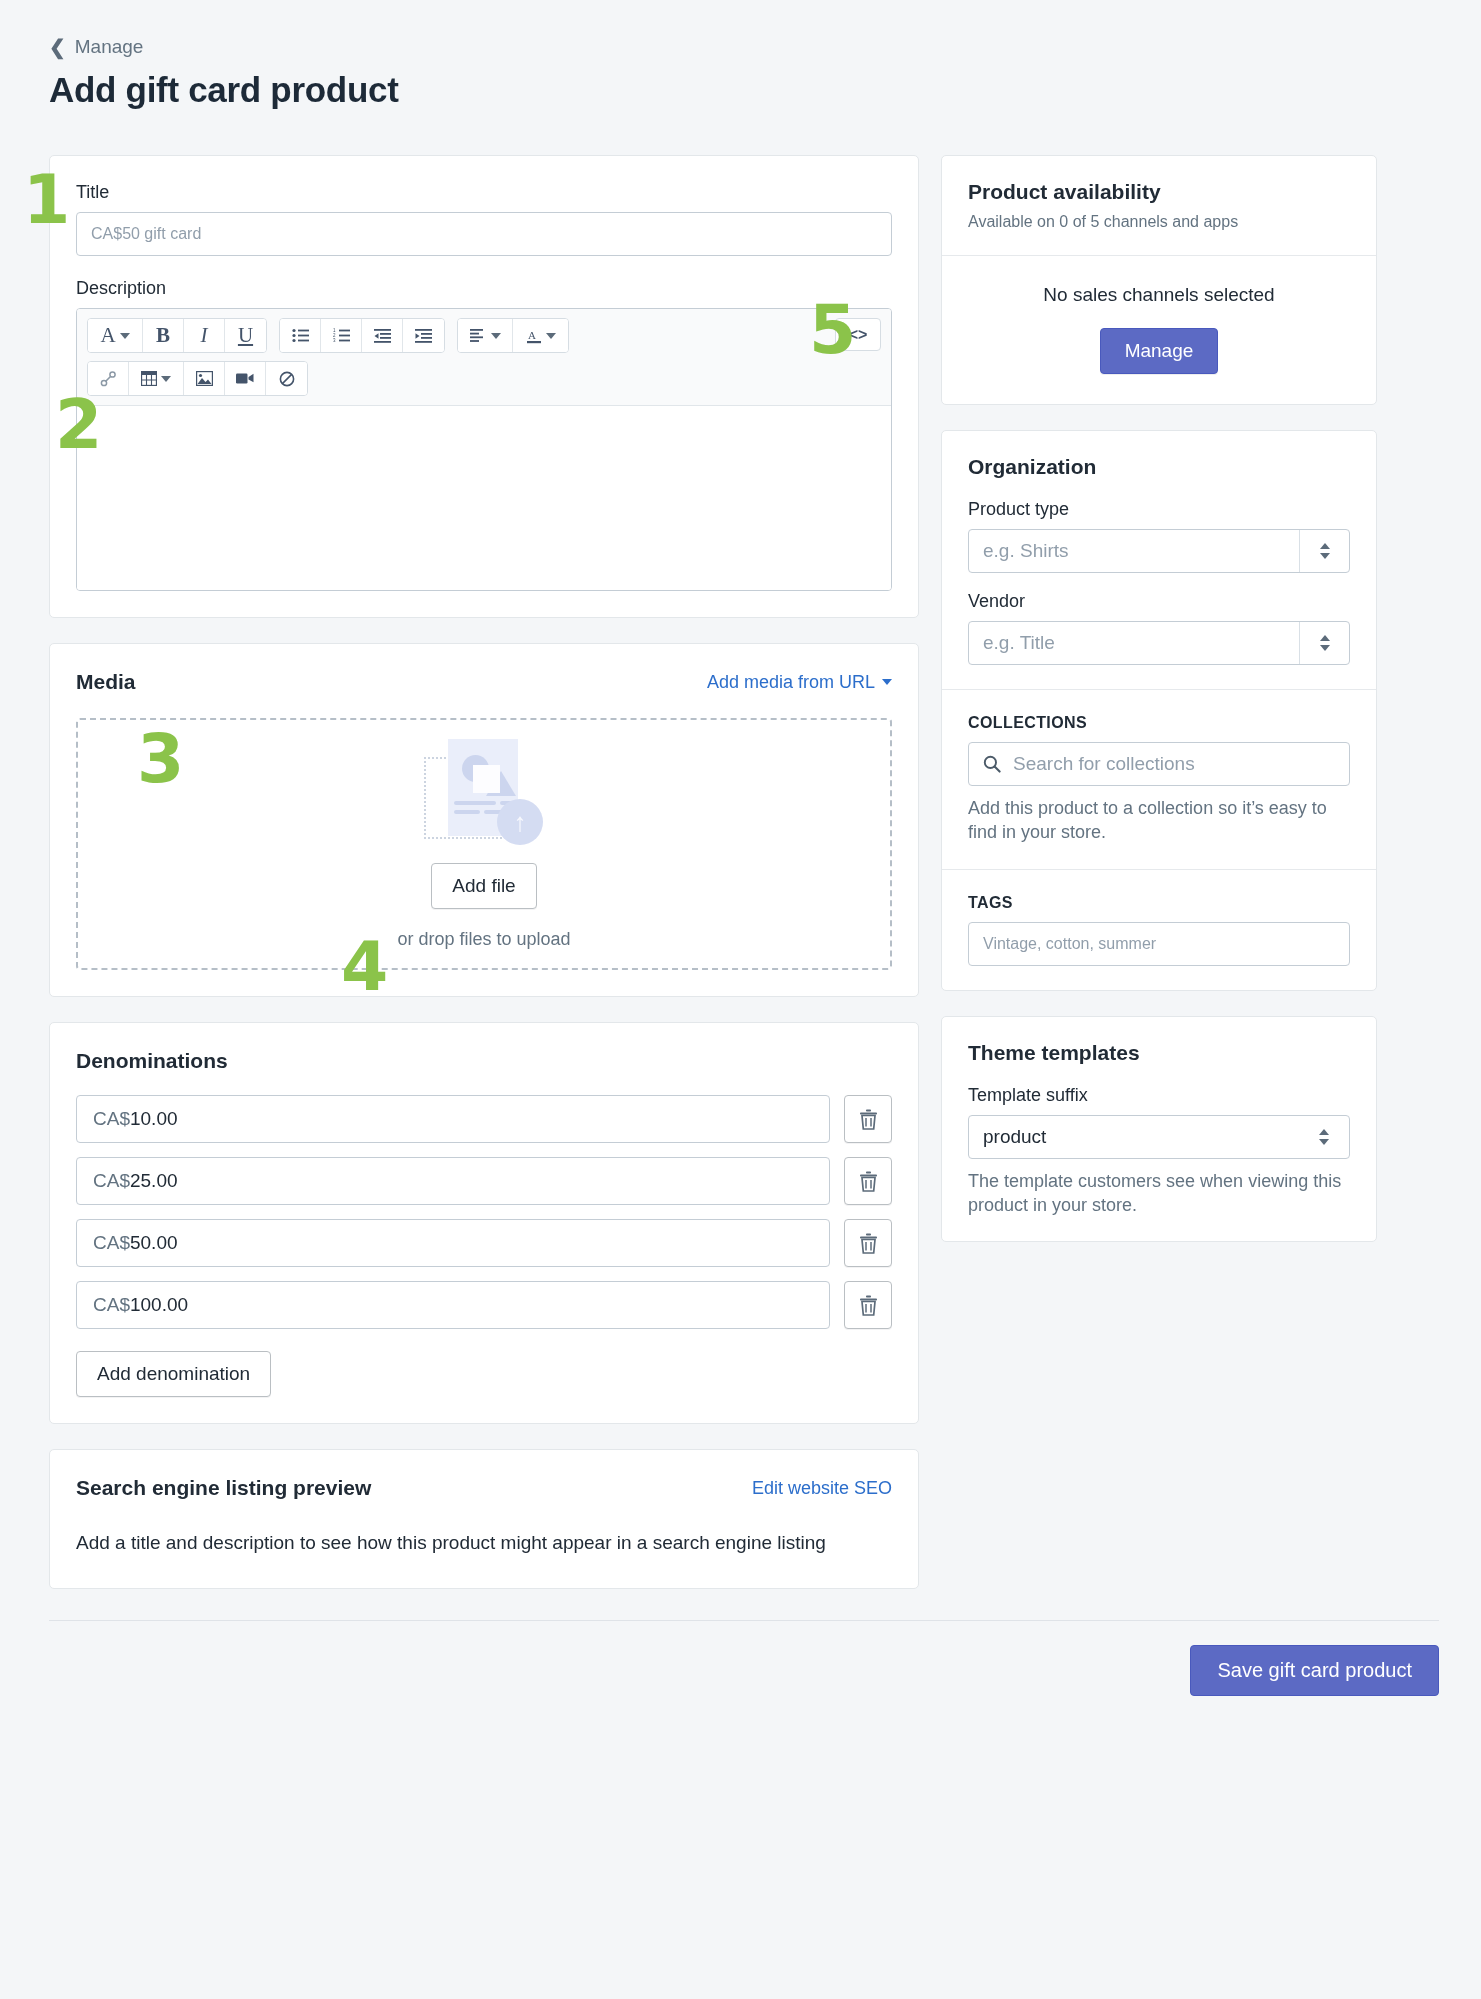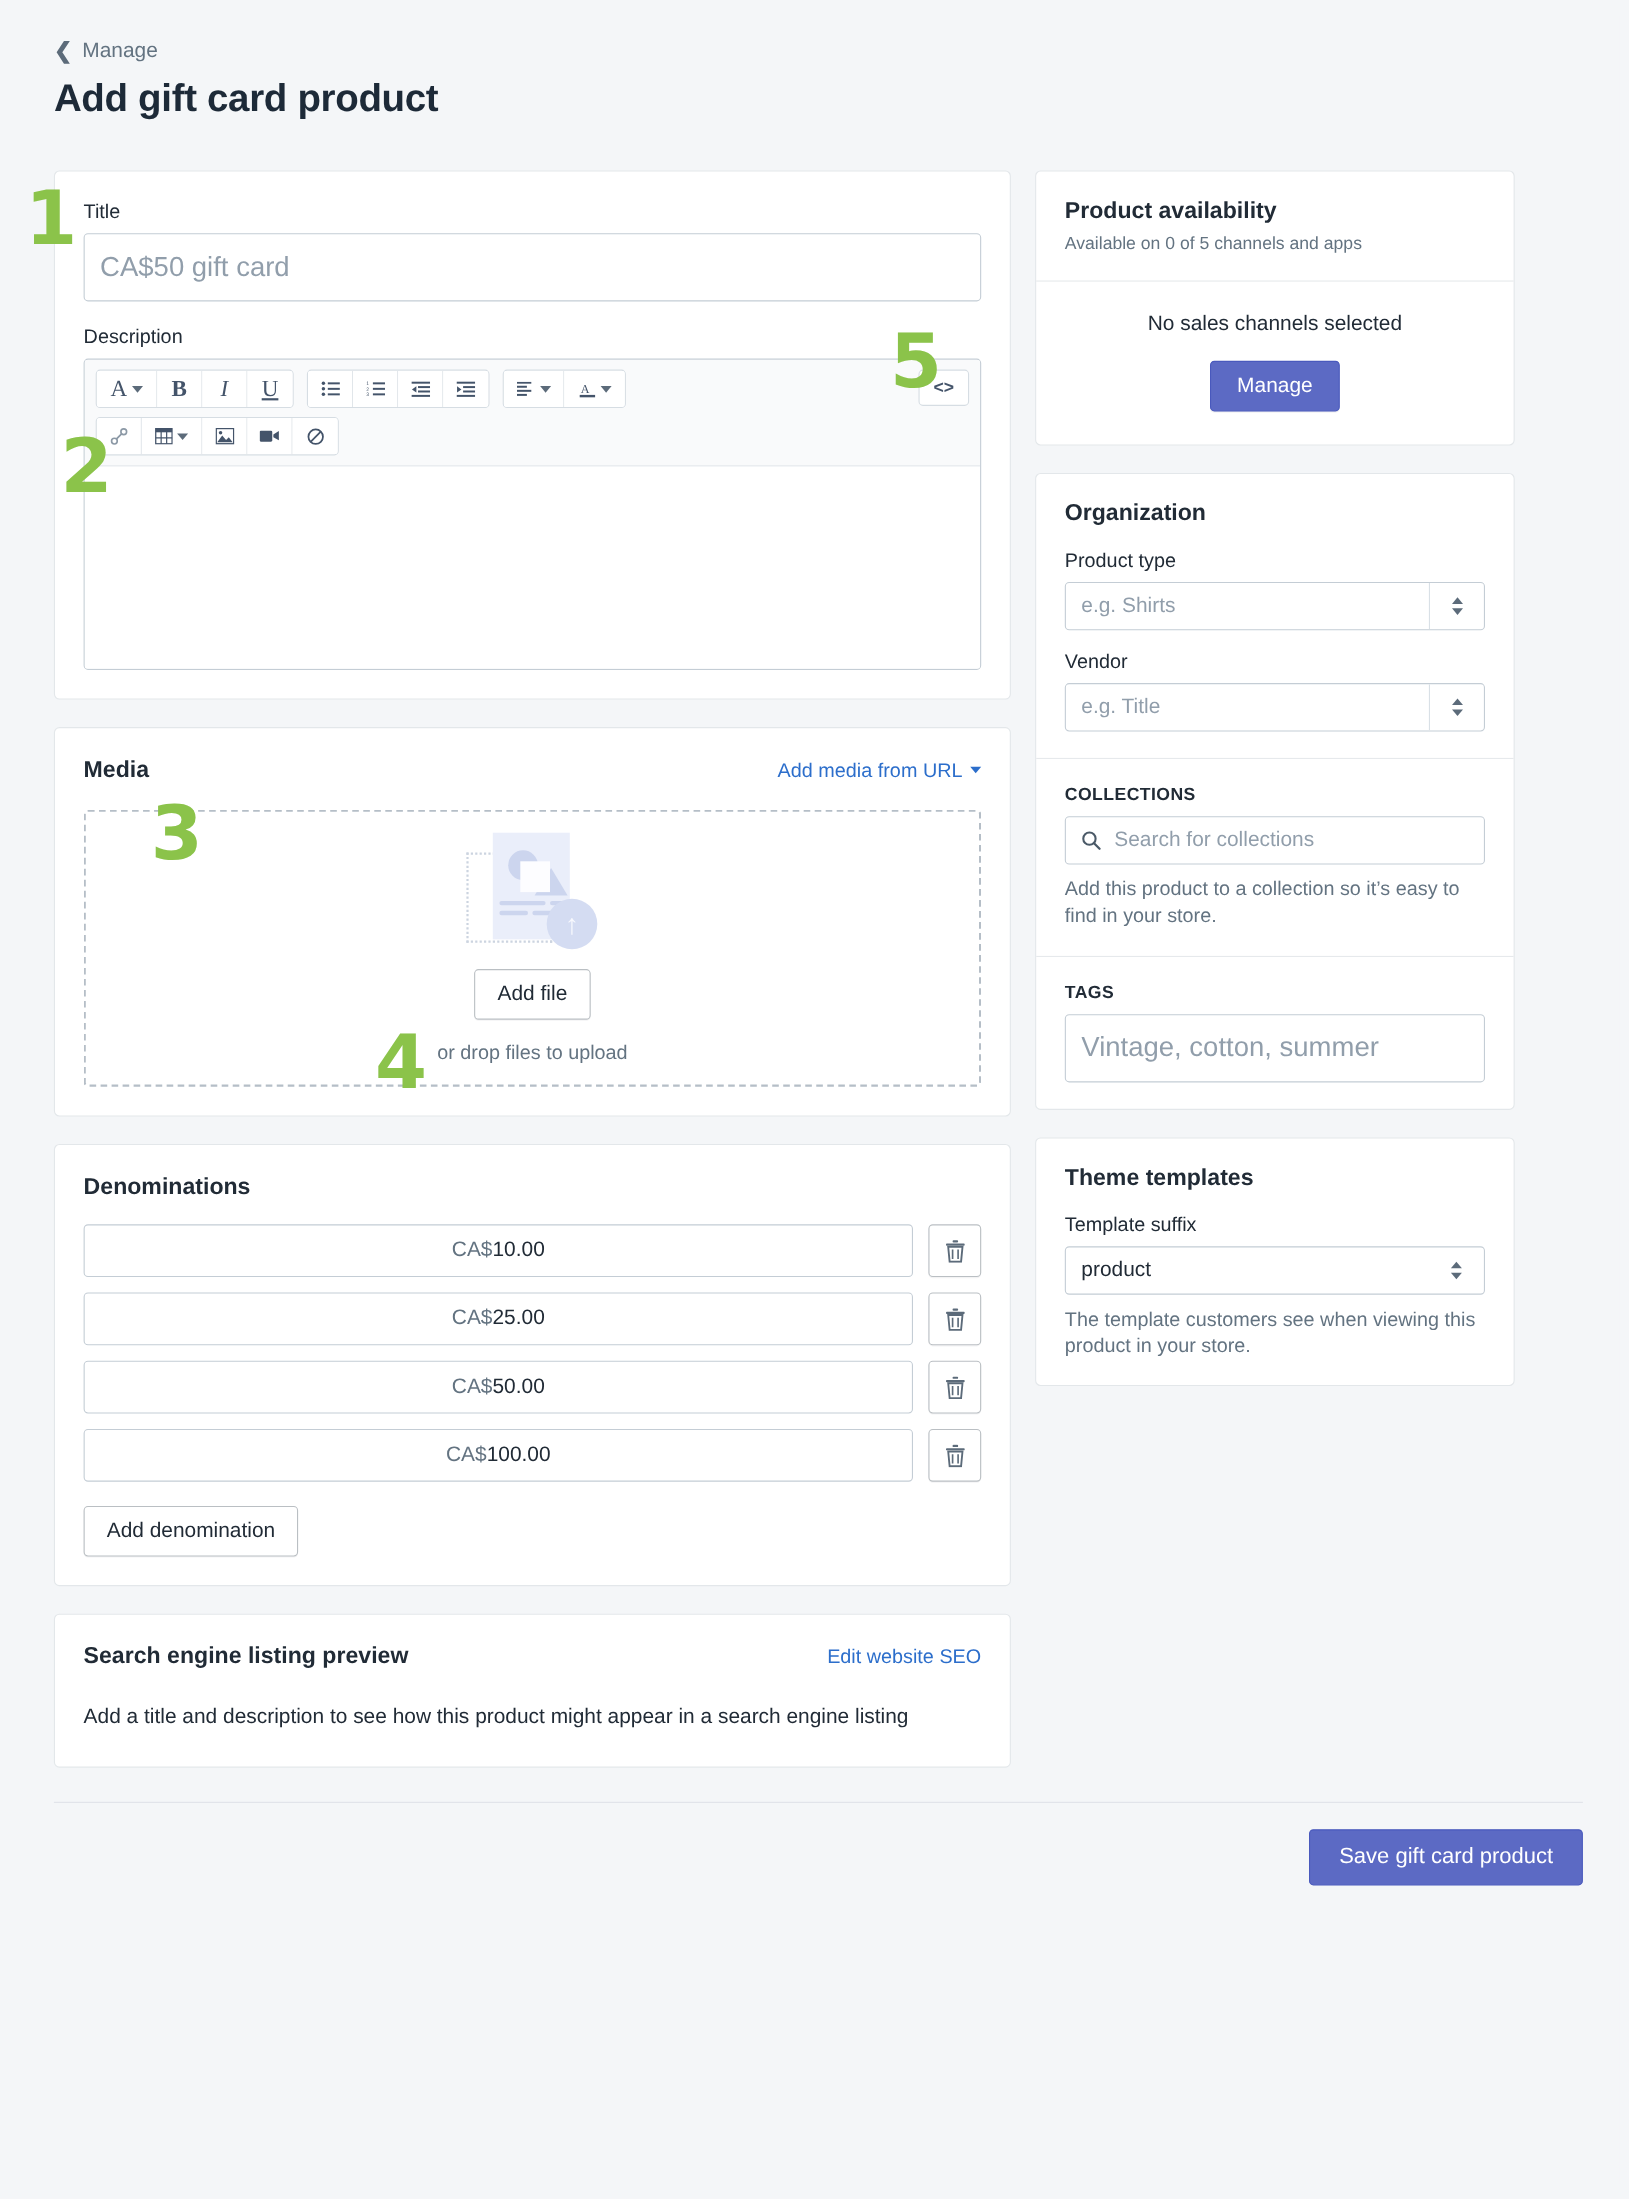--- a/index.html
+++ b/index.html
@@ -69,25 +69,25 @@
   .card-sec { padding: 24px 26px; }
   .divider { border-top: 1px solid #e6e9ec; }
 
   .field-label {
     font-size: 18px;
     color: #212b36;
     margin-bottom: 9px;
   }
   .txt-input {
     width: 100%;
-    height: 62px;
+    height: 44px;
     border: 1px solid #c4cdd5;
     border-radius: 4px;
     background: #fff;
-    font-size: 25px;
+    font-size: 16px;
     color: #212b36;
     padding: 0 14px;
     font-family: "Liberation Sans", sans-serif;
   }
   .txt-input::placeholder { color: #919eab; }
 
   
   .editor {
     border: 1px solid #c4cdd5;
     border-radius: 4px;
@@ -226,21 +226,20 @@
   .denom-row { display: flex; align-items: center; gap: 14px; margin-bottom: 14px; }
   .denom-input {
     flex: 1;
     height: 48px;
     border: 1px solid #c4cdd5;
     border-radius: 4px;
     background: #fff;
     display: flex;
     align-items: center;
     padding: 0 16px;
-    justify-content: center;
   }
   .cur { font-size: 19px; color: #637381; }
   .amt { font-size: 19px; color: #212b36; }
   .trash-btn {
     width: 48px; height: 48px;
     border: 1px solid #babfc3;
     border-radius: 4px;
     background: #fff;
     display: flex; align-items: center; justify-content: center;
     box-shadow: 0 1px 0 rgba(22,29,37,0.05);

